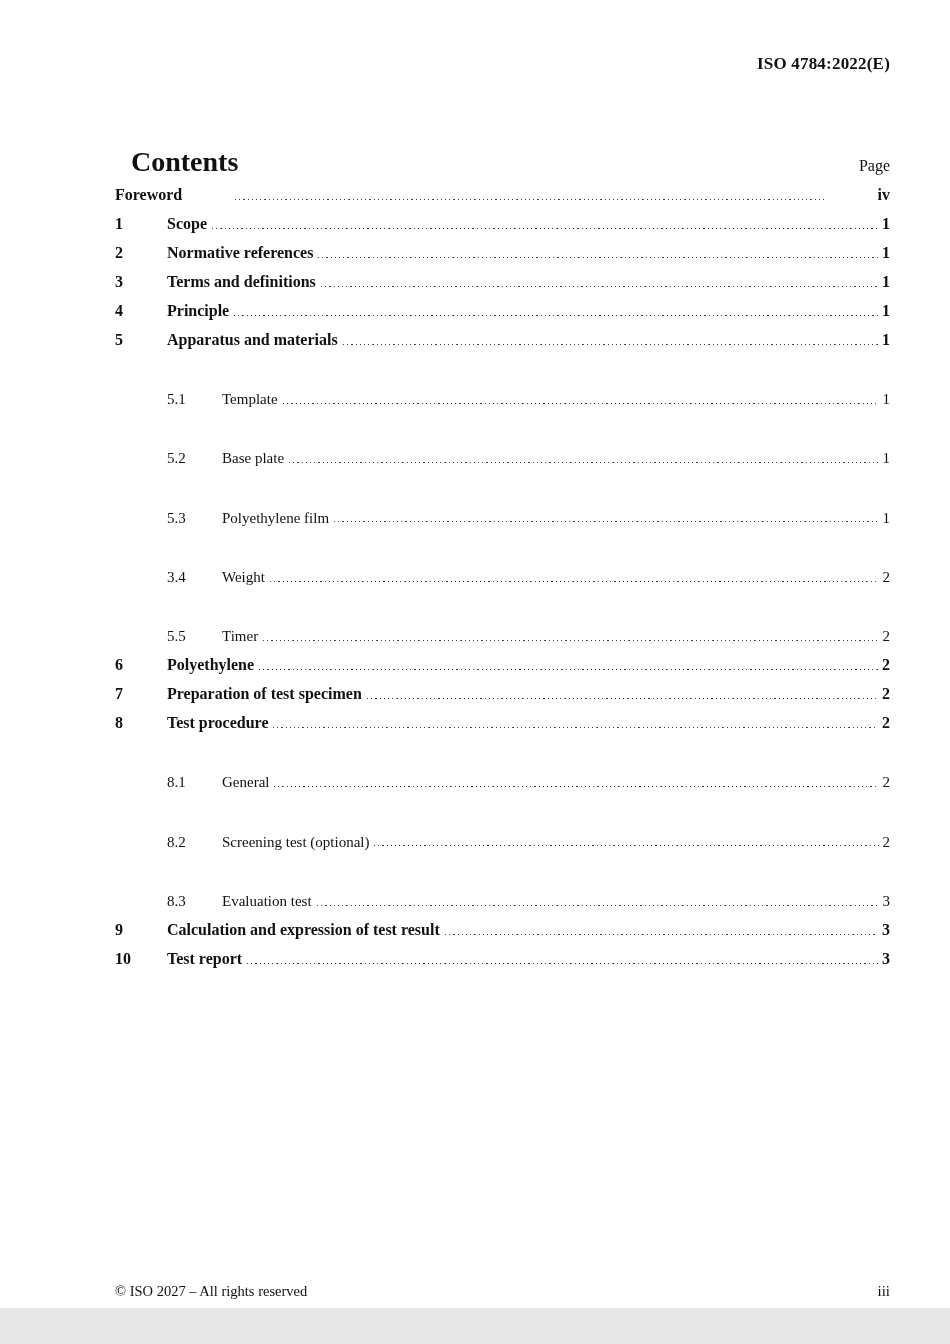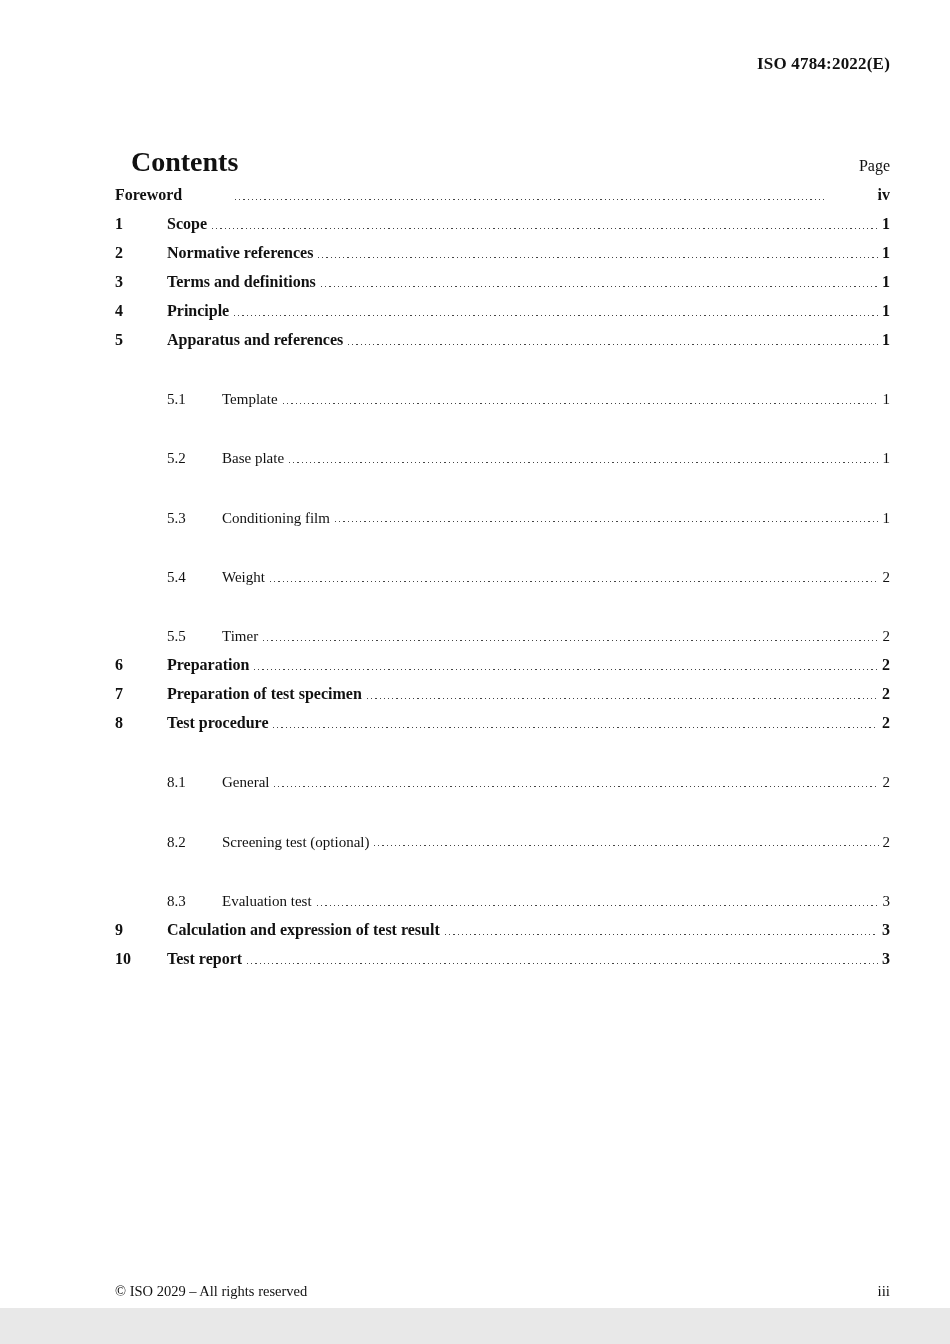--- a/index.html
+++ b/index.html
@@ -129,57 +129,57 @@
         <span class="page">1</span>
       </div>
       <div class="toc-row level0 bold">
         <span class="num">4</span>
         <span class="title">Principle</span>
         <span class="leader"></span>
         <span class="page">1</span>
       </div>
       <div class="toc-row level0 bold">
         <span class="num">5</span>
-        <span class="title">Apparatus and references</span>
+        <span class="title">Apparatus and materials</span>
         <span class="leader"></span>
         <span class="page">1</span>
       </div>
       <div class="toc-row level1">
         <span class="num">5.1</span>
         <span class="title">Template</span>
         <span class="leader"></span>
         <span class="page">1</span>
       </div>
       <div class="toc-row level1">
         <span class="num">5.2</span>
         <span class="title">Base plate</span>
         <span class="leader"></span>
         <span class="page">1</span>
       </div>
       <div class="toc-row level1">
         <span class="num">5.3</span>
-        <span class="title">Conditioning film</span>
-        <span class="leader"></span>
-        <span class="page">1</span>
-      </div>
-      <div class="toc-row level1">
-        <span class="num">5.4</span>
+        <span class="title">Polyethylene film</span>
+        <span class="leader"></span>
+        <span class="page">1</span>
+      </div>
+      <div class="toc-row level1">
+        <span class="num">3.4</span>
         <span class="title">Weight</span>
         <span class="leader"></span>
         <span class="page">2</span>
       </div>
       <div class="toc-row level1">
         <span class="num">5.5</span>
         <span class="title">Timer</span>
         <span class="leader"></span>
         <span class="page">2</span>
       </div>
       <div class="toc-row level0 bold">
         <span class="num">6</span>
-        <span class="title">Preparation</span>
+        <span class="title">Polyethylene</span>
         <span class="leader"></span>
         <span class="page">2</span>
       </div>
       <div class="toc-row level0 bold">
         <span class="num">7</span>
         <span class="title">Preparation of test specimen</span>
         <span class="leader"></span>
         <span class="page">2</span>
       </div>
       <div class="toc-row level0 bold">
@@ -214,17 +214,17 @@
       </div>
       <div class="toc-row level0 bold">
         <span class="num">10</span>
         <span class="title">Test report</span>
         <span class="leader"></span>
         <span class="page">3</span>
       </div>
     </div>
 
   <div class="footer">
-    <span class="copyright">© ISO 2029 – All rights reserved</span>
+    <span class="copyright">© ISO 2027 – All rights reserved</span>
     <span class="folio">iii</span>
   </div>
 
 </div>
 
 </body></html>

